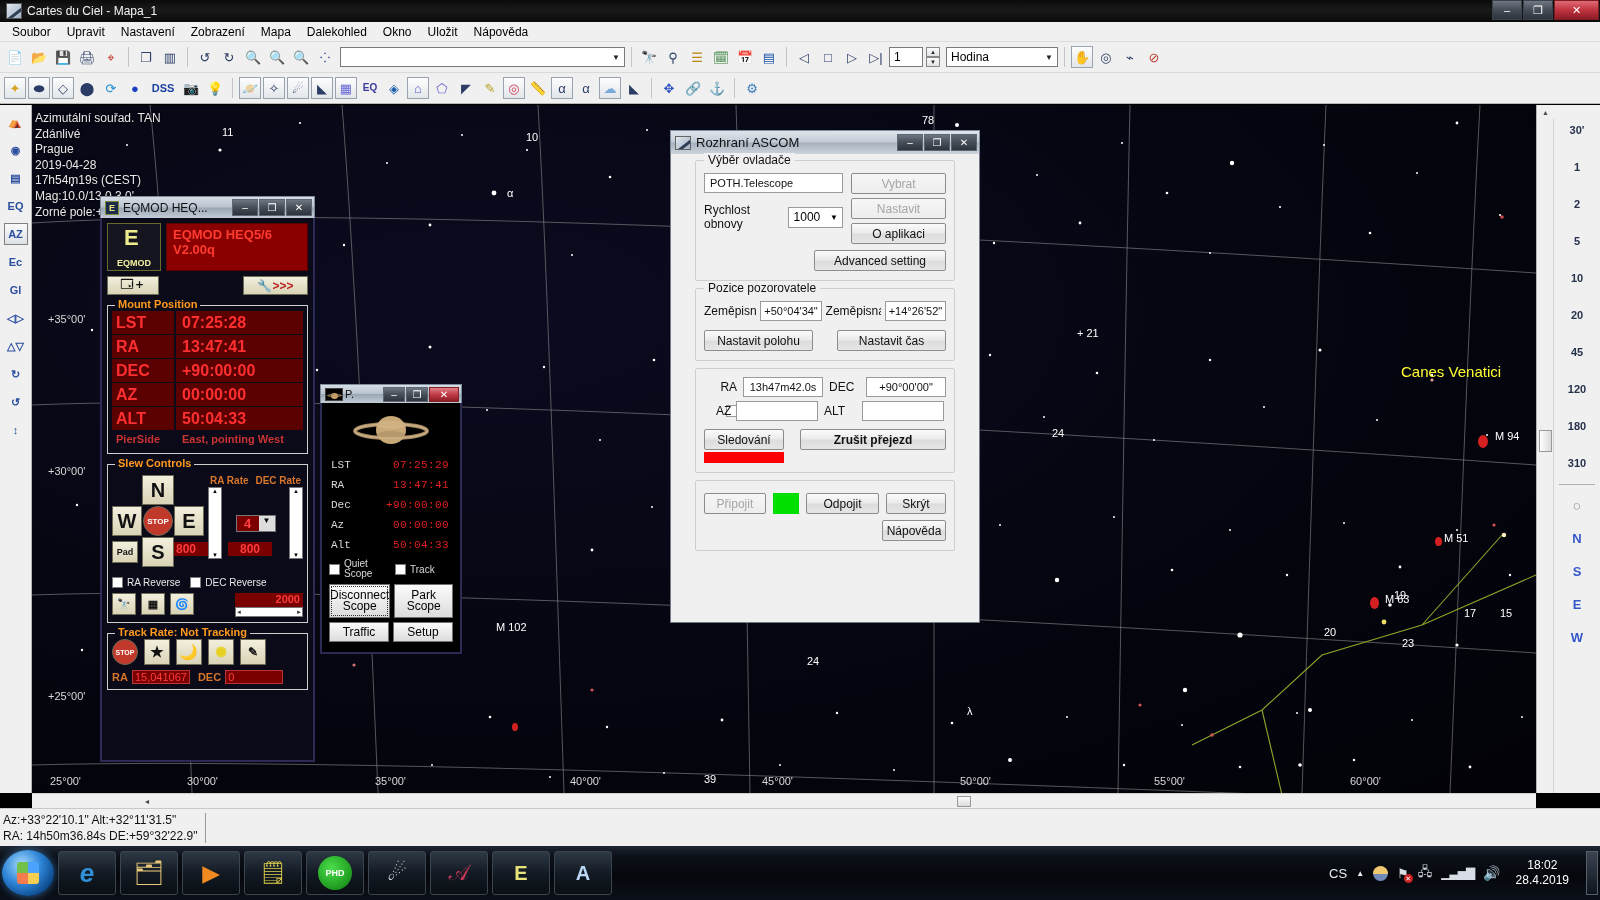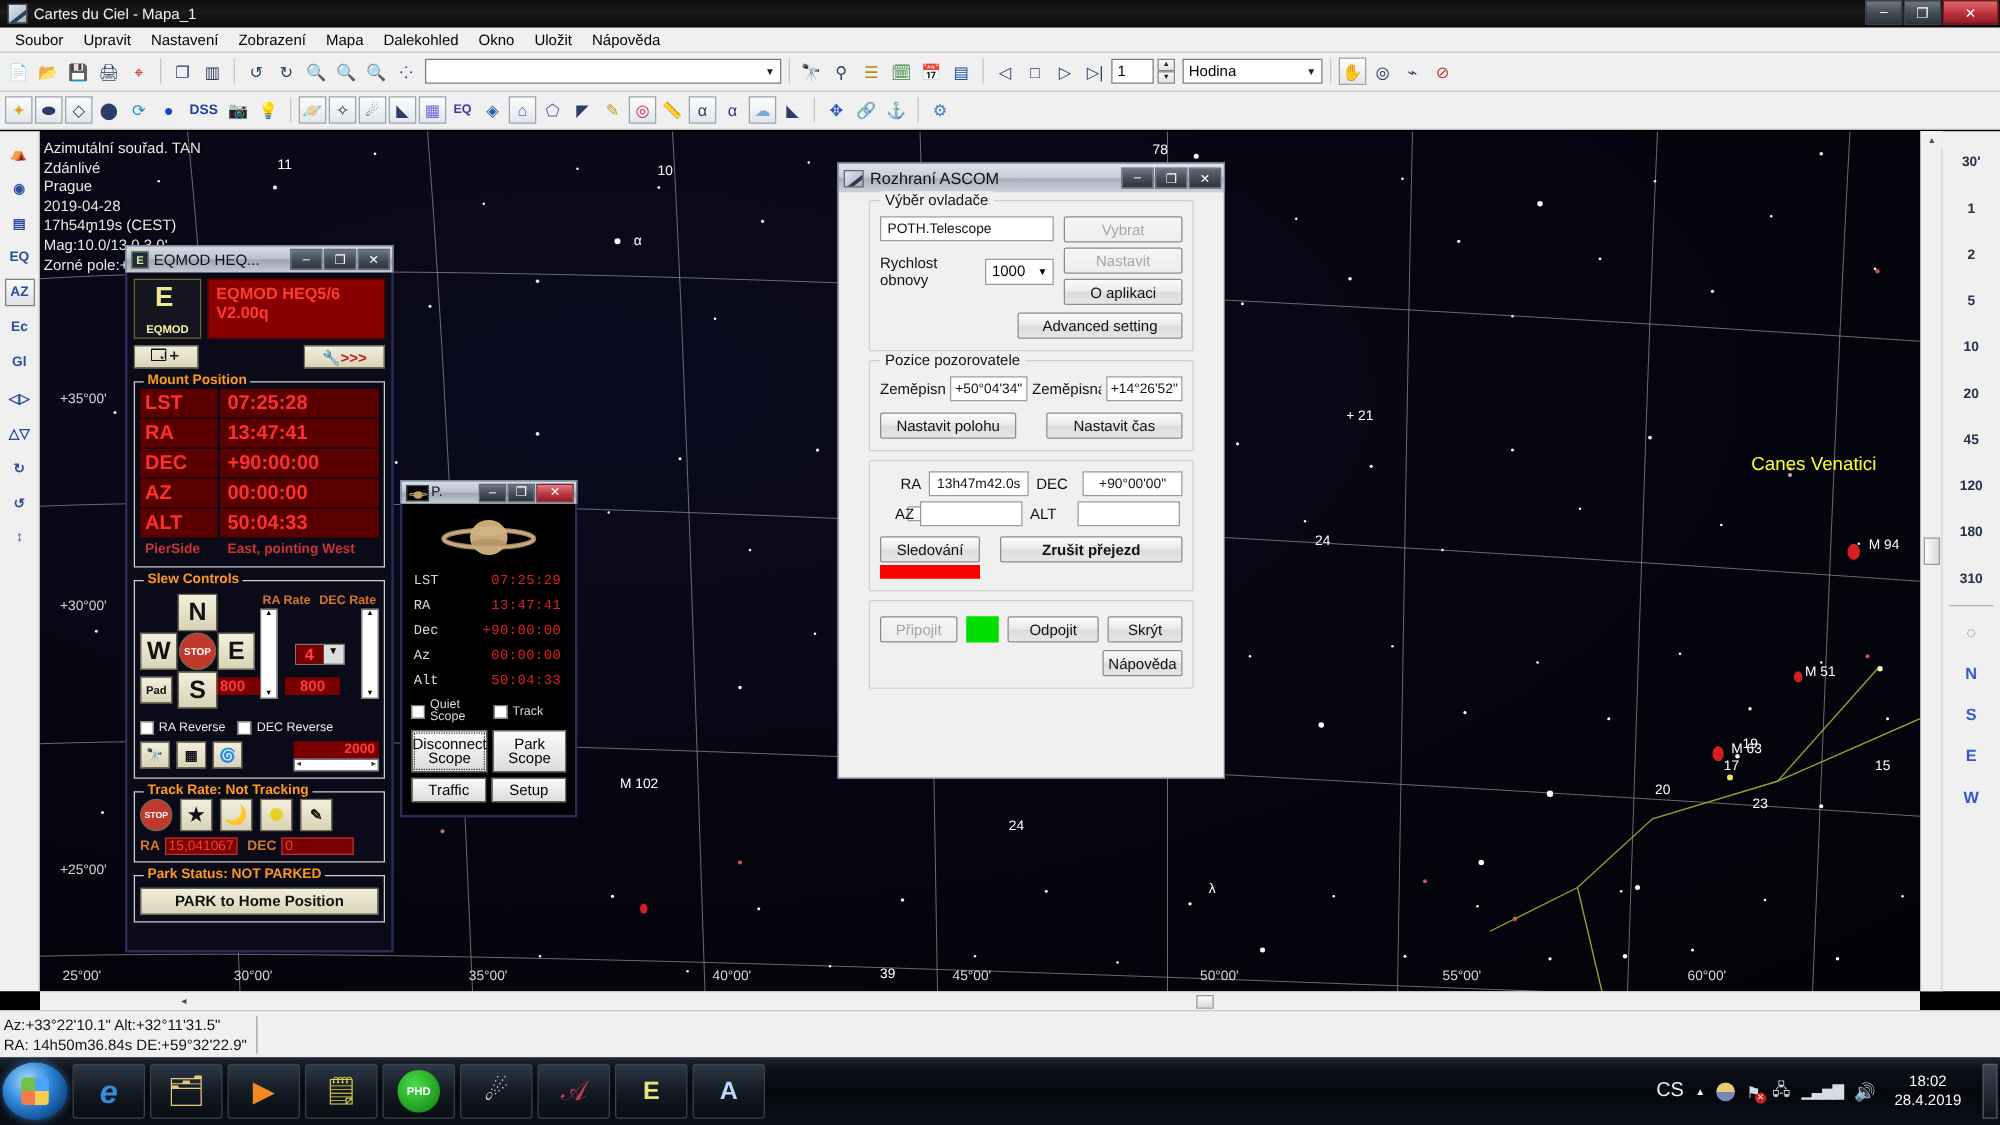--- a/index.html
+++ b/index.html
@@ -158,21 +158,21 @@
   #startorb .flag { width:22px; height:22px; border-radius:3px;
      background: conic-gradient(from 180deg at 50% 50%, #ff7a45 0 25%, #70c040 0 50%, #4aa3ff 0 75%, #ffd24a 0 100%);
      opacity:.95; transform:rotate(0deg);}
   .taskitem {
     width:58px; height:44px; margin-left:4px;
     border:1px solid #3b4characters; border:1px solid #3b454f; border-radius:3px;
     background: linear-gradient(180deg,#2d3946 0%,#131a23 50%,#0a0e14 100%);
     display:flex; align-items:center; justify-content:center;
   }
   .tray { margin-left:auto; display:flex; align-items:center; height:54px; padding-right:2px; gap:9px;}
-  .tray .t { color:#e8eef5; font-size:16px; }
+  .tray .t { color:#e8eef5; font-size:13px; }
   .clock { color:#fff; font-size:12px; text-align:center; line-height:15px; margin-left:6px;}
   #showdesk { width:12px; height:44px; margin-left:8px; border:1px solid #55606c;
      background:linear-gradient(180deg,#3a4450,#0e141c); }
 
   
   .win { position:absolute; }
   .win-title {
     height:22px; display:flex; align-items:center; padding-left:4px;
     background: linear-gradient(180deg,#d6dde6 0%,#b9c3cf 48%,#9aa6b4 52%,#c3ccd6 100%);
     border:1px solid #7f8c9a; border-bottom:none; color:#111; font-size:12px;
@@ -554,28 +554,28 @@
     <div class="sky-label" style="left:464px; top:516px;">M 102</div>
     <div class="sky-label" style="left:494px; top:26px;">10</div>
     <div class="sky-label" style="left:190px; top:21px;">11</div>
     <div class="sky-label" style="left:890px; top:9px;">78</div>
     <div class="sky-label" style="left:1045px; top:222px;">+ 21</div>
     <div class="sky-label" style="left:1020px; top:322px;">24</div>
     <div class="sky-label" style="left:775px; top:550px;">24</div>
     <div class="sky-label" style="left:1362px; top:484px;">19</div>
     <div class="sky-label" style="left:1292px; top:521px;">20</div>
     <div class="sky-label" style="left:1370px; top:532px;">23</div>
-    <div class="sky-label" style="left:1347px; top:502px;">17</div>
+    <div class="sky-label" style="left:1432px; top:502px;">17</div>
     <div class="sky-label" style="left:1468px; top:502px;">15</div>
     <div class="sky-label" style="left:672px; top:668px;">39</div>
     <div class="sky-label" style="left:935px; top:600px;">λ</div>
     <div class="sky-label" style="left:475px; top:82px;">α</div>
 
     <div class="sky-axis" style="left:16px; top:208px;">+35°00'</div>
-    <div class="sky-axis" style="left:16px; top:374px;">+30°00'</div>
+    <div class="sky-axis" style="left:16px; top:360px;">+30°00'</div>
     <div class="sky-axis" style="left:16px; top:585px;">+25°00'</div>
 
     <div class="sky-axis" style="left:18px; top:670px;">25°00'</div>
     <div class="sky-axis" style="left:155px; top:670px;">30°00'</div>
     <div class="sky-axis" style="left:343px; top:670px;">35°00'</div>
     <div class="sky-axis" style="left:538px; top:670px;">40°00'</div>
     <div class="sky-axis" style="left:730px; top:670px;">45°00'</div>
     <div class="sky-axis" style="left:928px; top:670px;">50°00'</div>
     <div class="sky-axis" style="left:1122px; top:670px;">55°00'</div>
     <div class="sky-axis" style="left:1318px; top:670px;">60°00'</div>
@@ -733,24 +733,20 @@
           <div class="pbtn" style="width:26px;height:26px;font-size:12px;">✎</div>
         </div>
         <div style="display:flex; align-items:center; gap:4px; margin-top:5px;">
           <span style="color:#d8762a;font-size:11px;font-weight:bold;">RA</span>
           <span style="background:#7a0000;color:#ff3a3a;font-size:11px;border:1px solid #b33;width:58px;padding-left:2px;">15,041067</span>
           <span style="color:#d8762a;font-size:11px;font-weight:bold;margin-left:4px;">DEC</span>
           <span style="background:#7a0000;color:#ff3a3a;font-size:11px;border:1px solid #b33;width:58px;padding-left:2px;">0</span>
         </div>
       </div>
 
-      <div class="eq-group" style="padding-top:9px;">
-        <div class="legend">Park Status: NOT PARKED</div>
-        <div class="pbtn" style="height:22px;font-size:12px;">PARK to Home Position</div>
-      </div>
     </div>
   </div>
 
   <div class="win" id="poth">
     <div class="win-title" style="margin:-2px -2px 0; height:19px;">
       <span style="width:18px;height:13px;background:#000;border:1px solid #444;display:inline-block;margin-right:2px;position:relative;">
         <span style="position:absolute;left:5px;top:4px;width:7px;height:6px;border-radius:50%;background:#c9a06a;"></span>
         <span style="position:absolute;left:1px;top:5px;width:15px;height:3px;border-radius:50%;border:1px solid #b79a6a;"></span>
       </span>
       <span style="font-size:11px;">P.</span>

